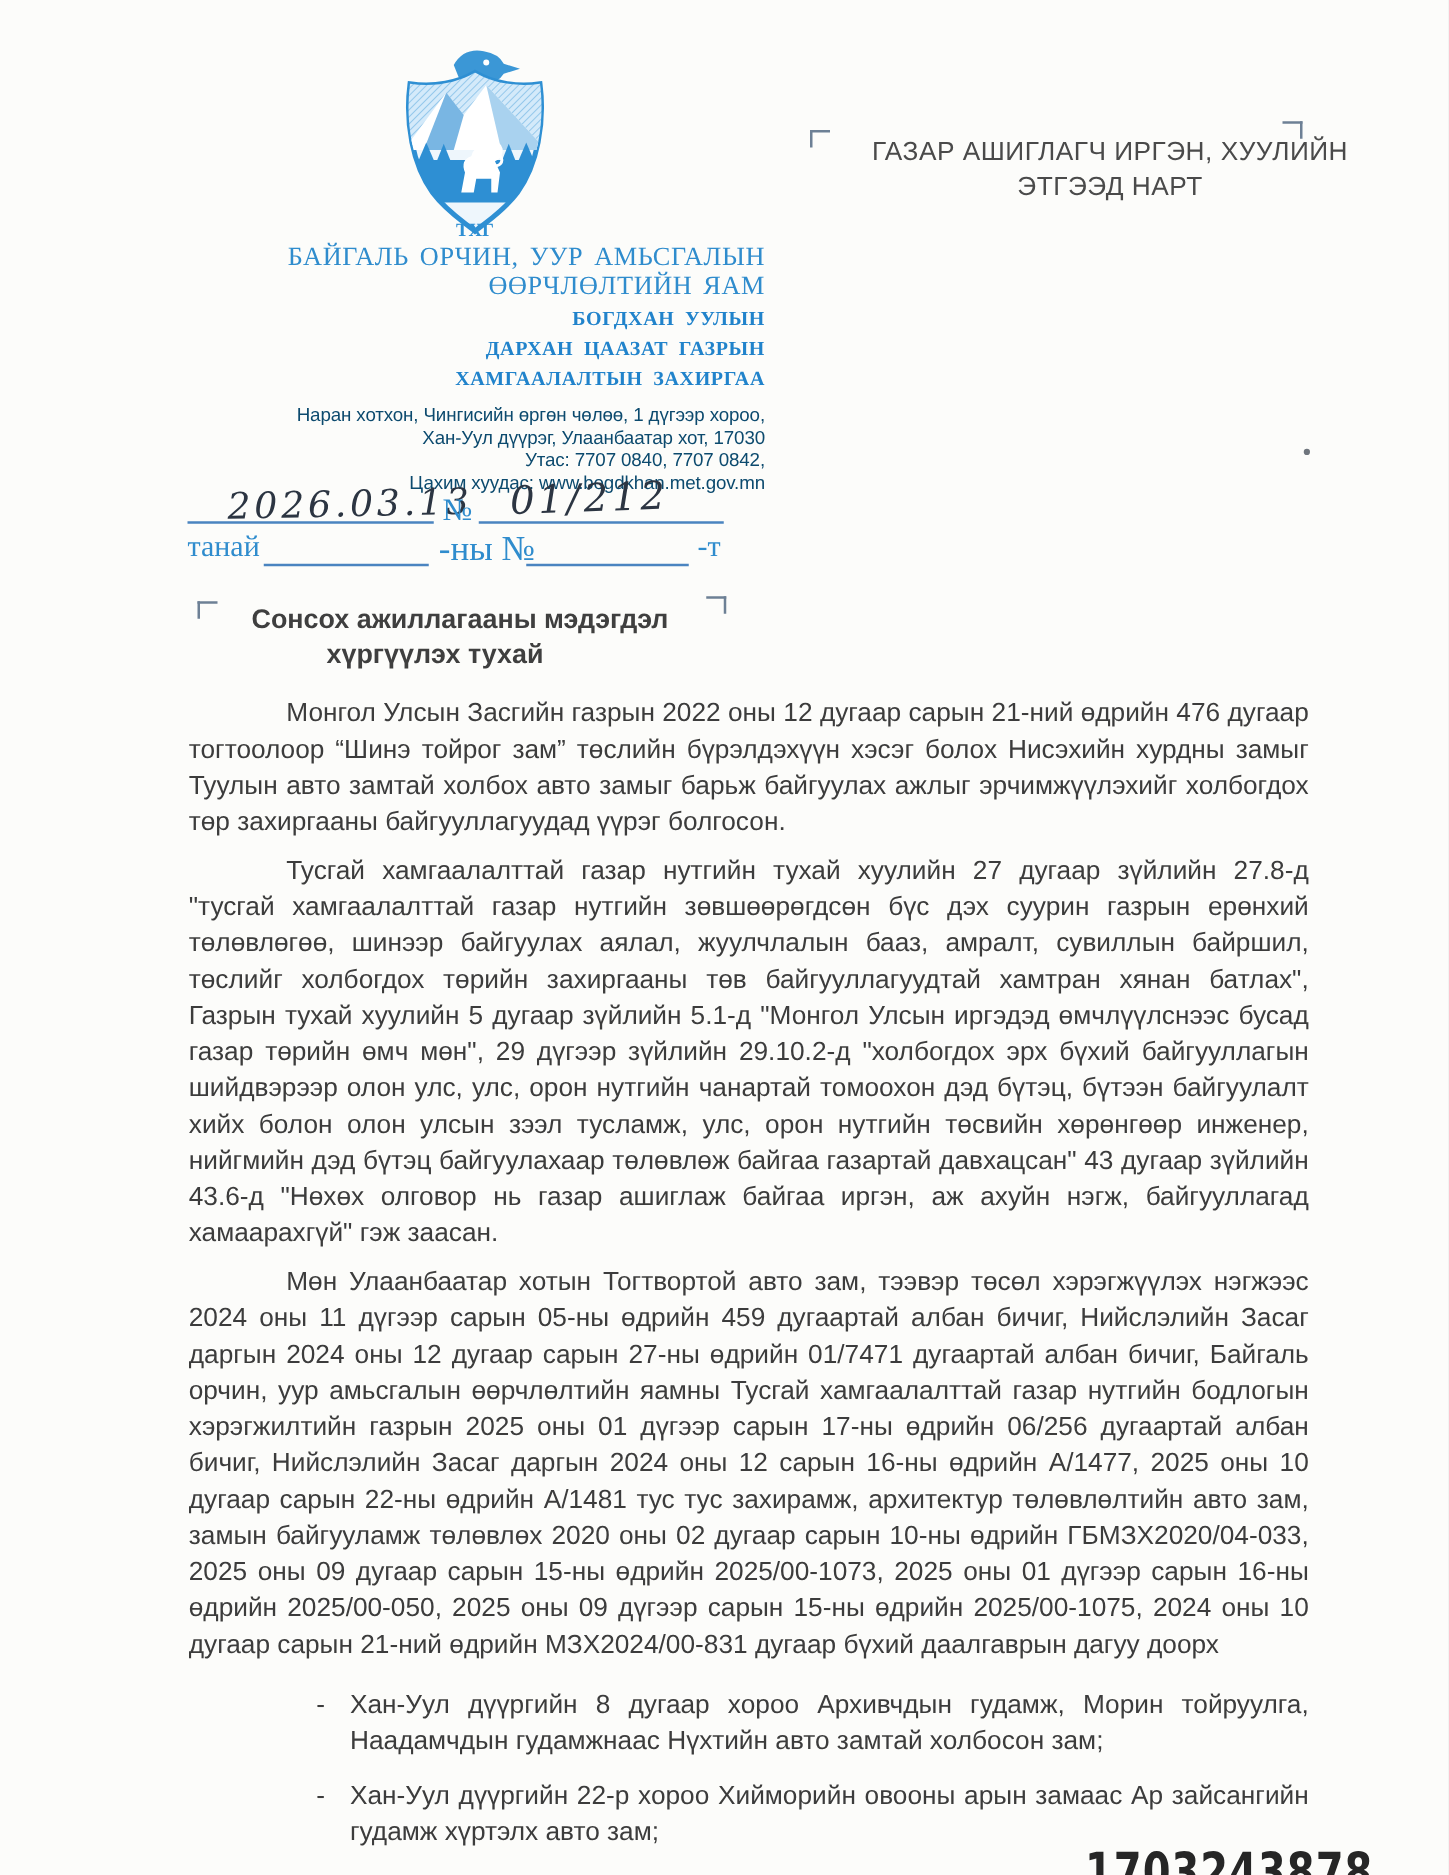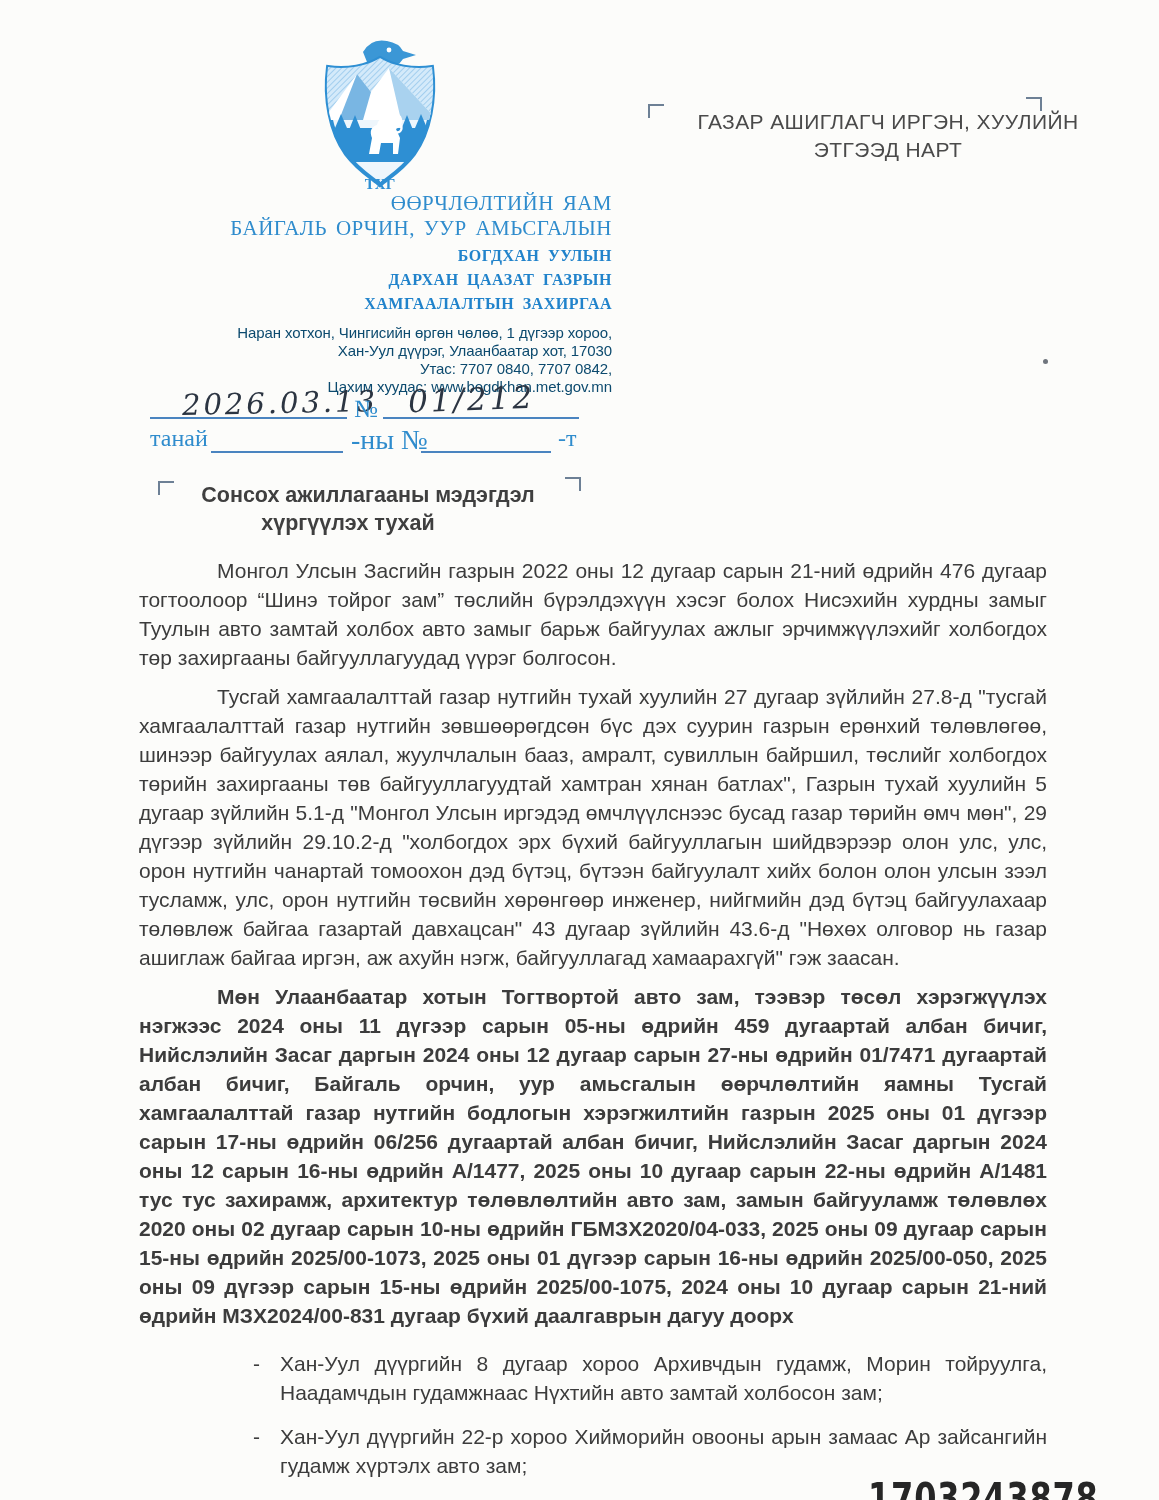--- a/index.html
+++ b/index.html
@@ -46,22 +46,22 @@
   .recipient{position:absolute;left:655px;top:108px;width:382px;text-align:center;
              font-size:21px;line-height:28px;color:#4a4a4a;letter-spacing:.4px;margin-left:42px;}
 
   
   .subject{position:absolute;left:168px;top:481px;width:400px;text-align:center;
            font-size:21.5px;line-height:28px;color:#3f3f3f;font-weight:bold;}
 
   
   .bodytext{position:absolute;left:135px;top:556px;width:912px;
             font-size:21px;line-height:29px;text-align:justify;color:#3c3c3c;}
-  .bodytext p{margin:0 0 10px 4px;text-indent:78px;}
-  .bodytext p.p3{margin-bottom:19px;font-weight:bold;}
+  .bodytext p{margin:0 0 10px 16px;text-indent:78px;}
+  .bodytext p.p3{margin-bottom:19px;}
   .bullet{display:flex;margin-bottom:15px;}
   .bullet .dash{flex:none;margin-left:118px;width:27px;}
   .bullet .btext{width:767px;text-align:justify;}
 
   
   .doc-number{position:absolute;left:868px;top:1474px;
               font-family:"DejaVu Sans",sans-serif;font-weight:700;font-size:40px;
               color:#262626;letter-spacing:1px;transform:scale(.8,1.05);transform-origin:left top;}
 
   .speck{position:absolute;left:1043px;top:359px;width:5px;height:5px;border-radius:50%;
@@ -105,22 +105,22 @@
           <rect x="24" y="92" width="102" height="34"></rect>
         </g>
 
         <path fill="#ffffff" d="M64 118 l3 -16 q-4 -10 5 -13 q1 -7 9 -7 q3 -7 10 -5 q7 2 6 9 q-1 5 -6 7 l4 9 l-2 16 h-5 l0 -11 h-12 l-2 11 z"></path>
         <circle cx="92" cy="92" r="4.5" fill="none" stroke="#ffffff" stroke-width="2.4"></circle>
       </g>
 
       <text x="75" y="153" text-anchor="middle" font-family="Liberation Serif, serif" font-weight="bold" font-size="15" fill="#2e8fd3">ТХГ</text>
     </svg>
 
+    <div class="ministry">БАЙГАЛЬ ОРЧИН, УУР АМЬСГАЛЫН</div>
     <div class="ministry" style="margin-top:0">ӨӨРЧЛӨЛТИЙН ЯАМ</div>
-    <div class="ministry">БАЙГАЛЬ ОРЧИН, УУР АМЬСГАЛЫН</div>
 
     <div class="orgname">БОГДХАН УУЛЫН</div>
     <div class="orgname" style="margin-top:0">ДАРХАН ЦААЗАТ ГАЗРЫН</div>
     <div class="orgname" style="margin-top:0">ХАМГААЛАЛТЫН ЗАХИРГАА</div>
 
     <div class="address">Наран хотхон, Чингисийн өргөн чөлөө, 1 дүгээр хороо,</div>
     <div class="address" style="margin-top:0">Хан-Уул дүүрэг, Улаанбаатар хот, 17030</div>
     <div class="address" style="margin-top:0">Утас: 7707 0840, 7707 0842,</div>
     <div class="address" style="margin-top:0">Цахим хуудас: www.bogdkhan.met.gov.mn</div>
   </div>

